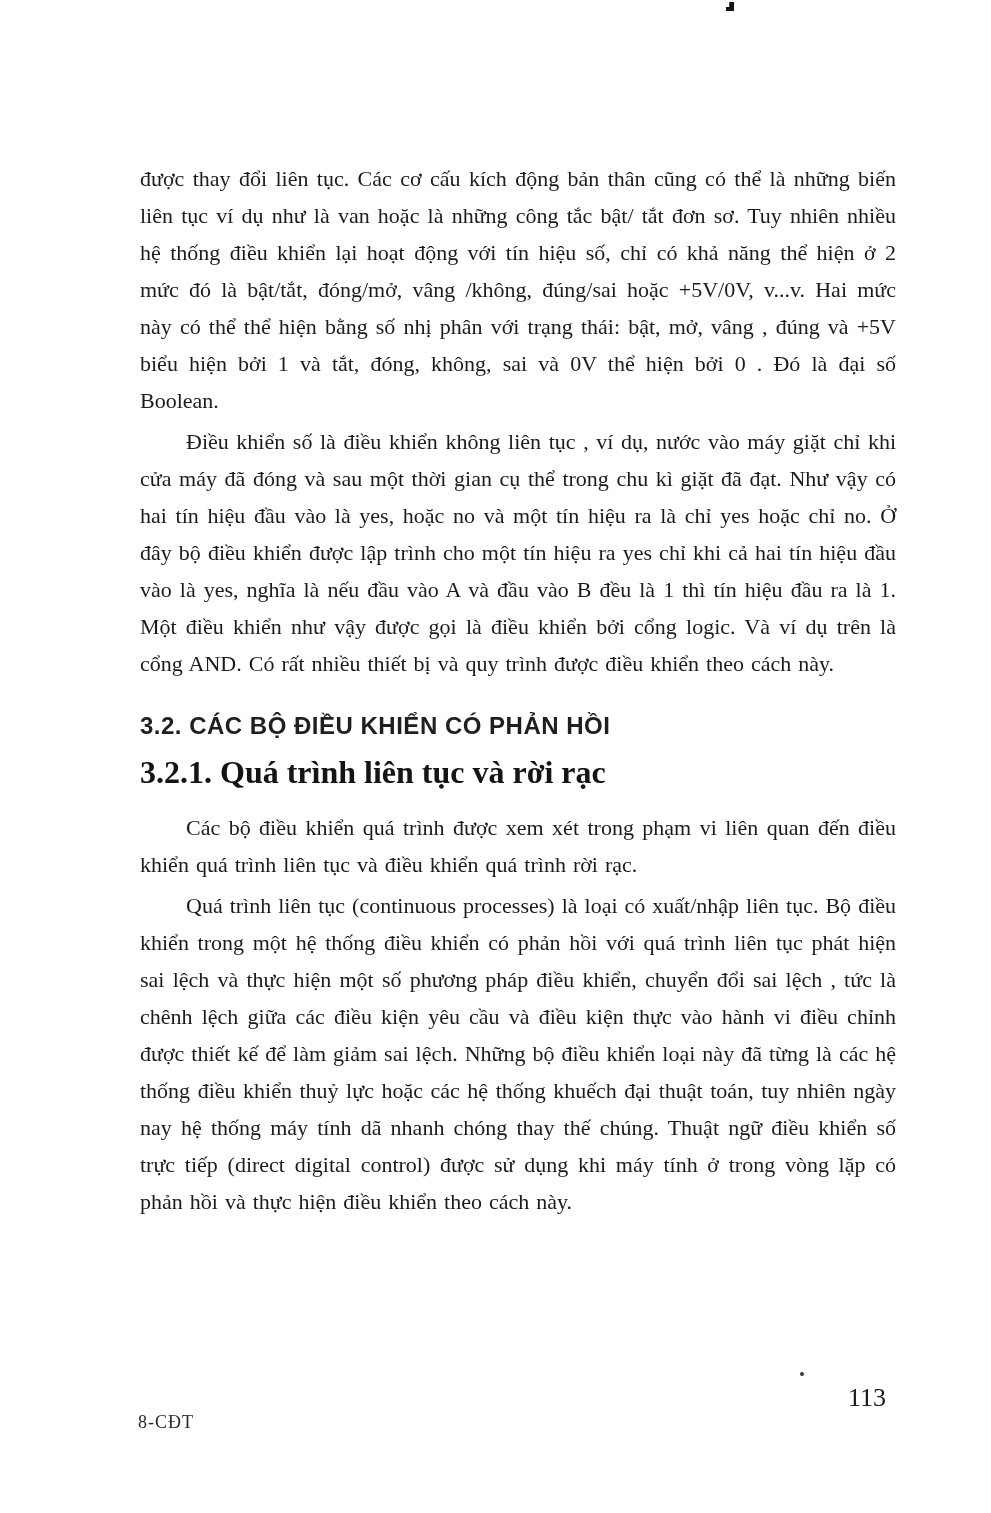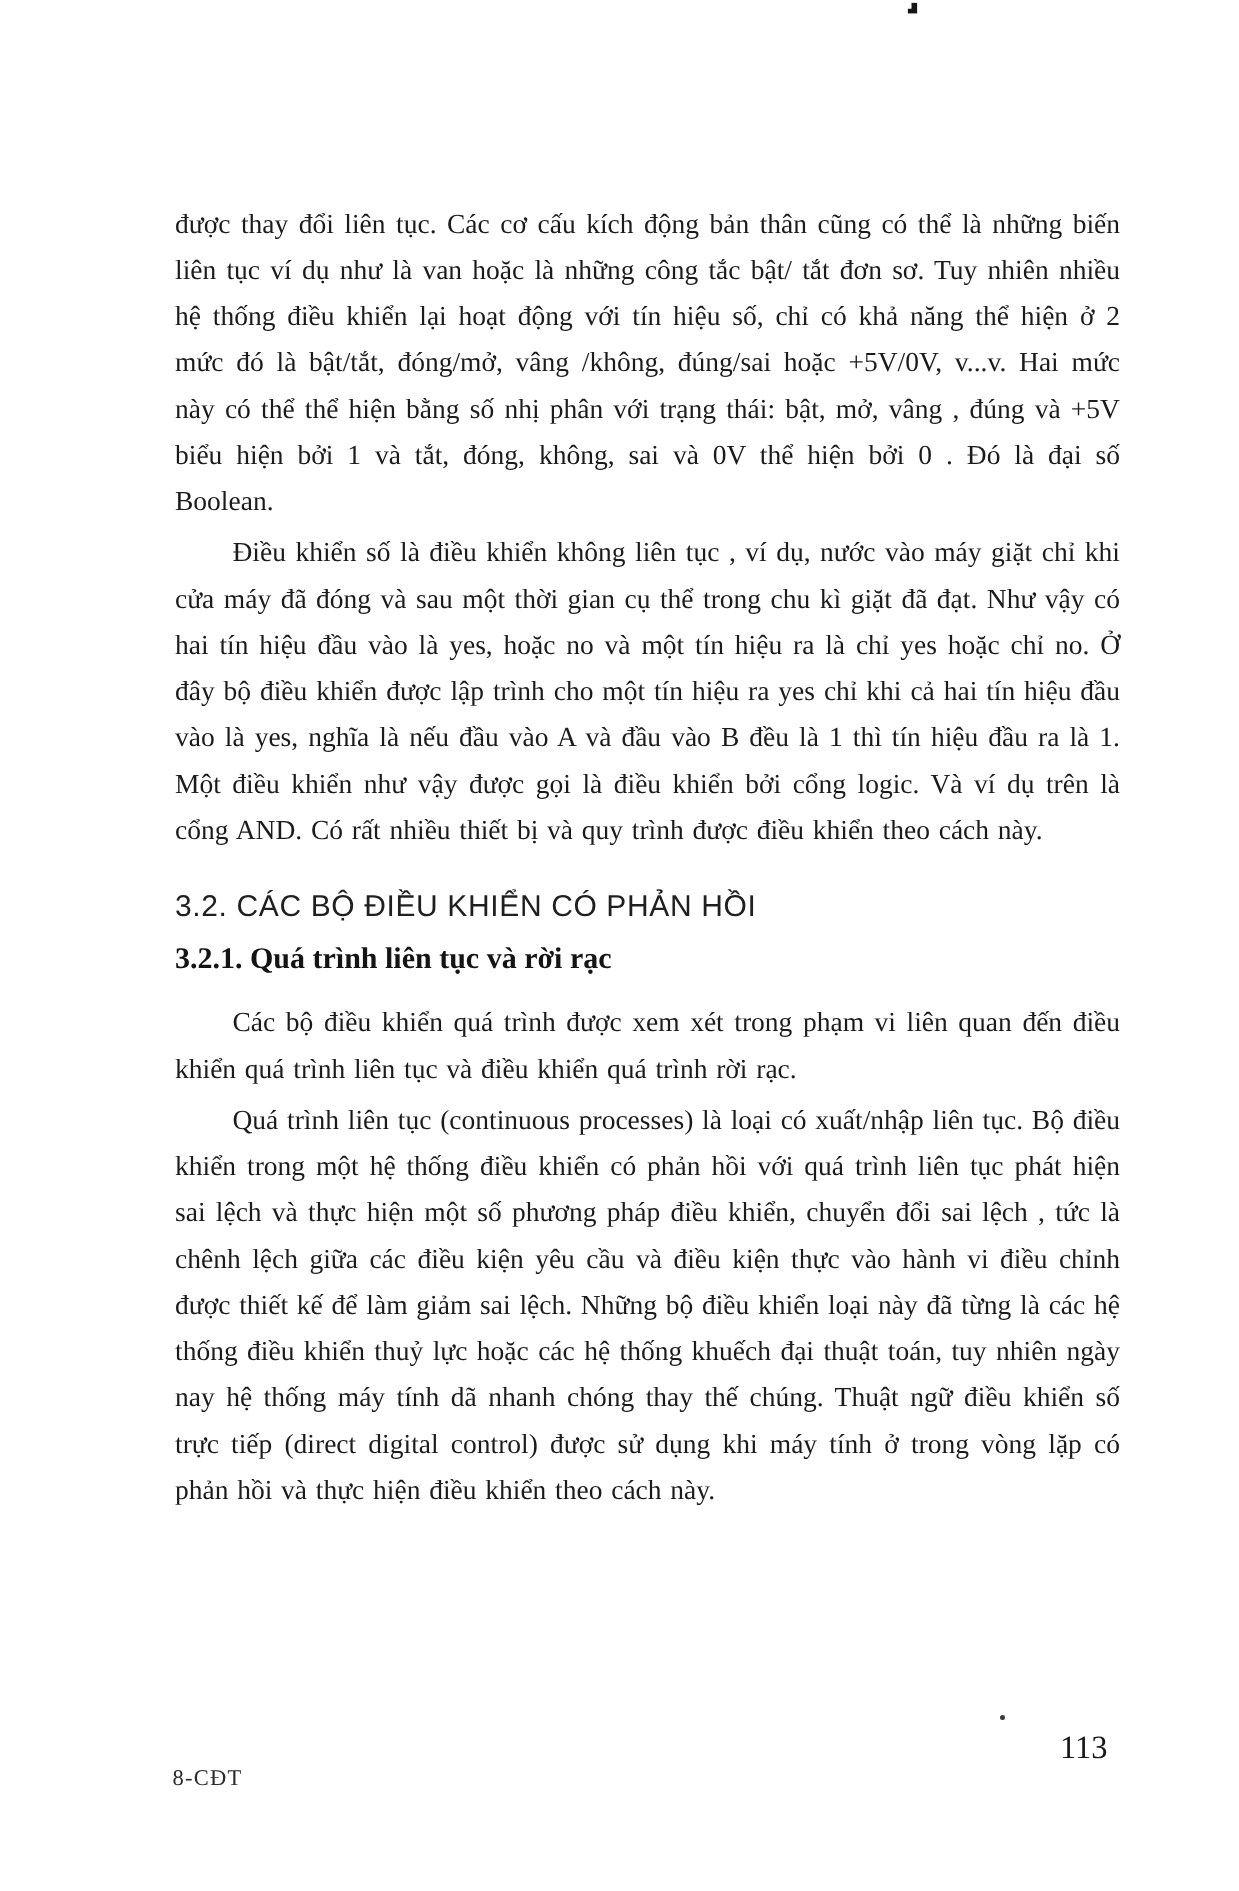--- a/index.html
+++ b/index.html
@@ -28,30 +28,30 @@
     margin: 0 0 4px 0;
     word-spacing: 1.5px;
   }
   .para.indent {
     text-indent: 46px;
   }
   .it { }
   .bd { font-weight: normal; }
   .h-sans {
     font-family: "Liberation Sans", sans-serif;
-    font-weight: 400;
+    font-weight: 700;
     font-size: 24px;
     letter-spacing: 0.5px;
     color: #1f1f1f;
     margin: 30px 0 12px 0;
   }
   .h-serif {
     font-family: "Liberation Serif", serif;
     font-weight: bold;
-    font-size: 24px;
+    font-size: 32px;
     color: #141414;
     margin: 14px 0 18px 0;
   }
   .footer-left {
     position: absolute;
     left: 138px;
     top: 1412px;
     font-size: 18px;
     letter-spacing: 1px;
     color: #2a2a2a;

